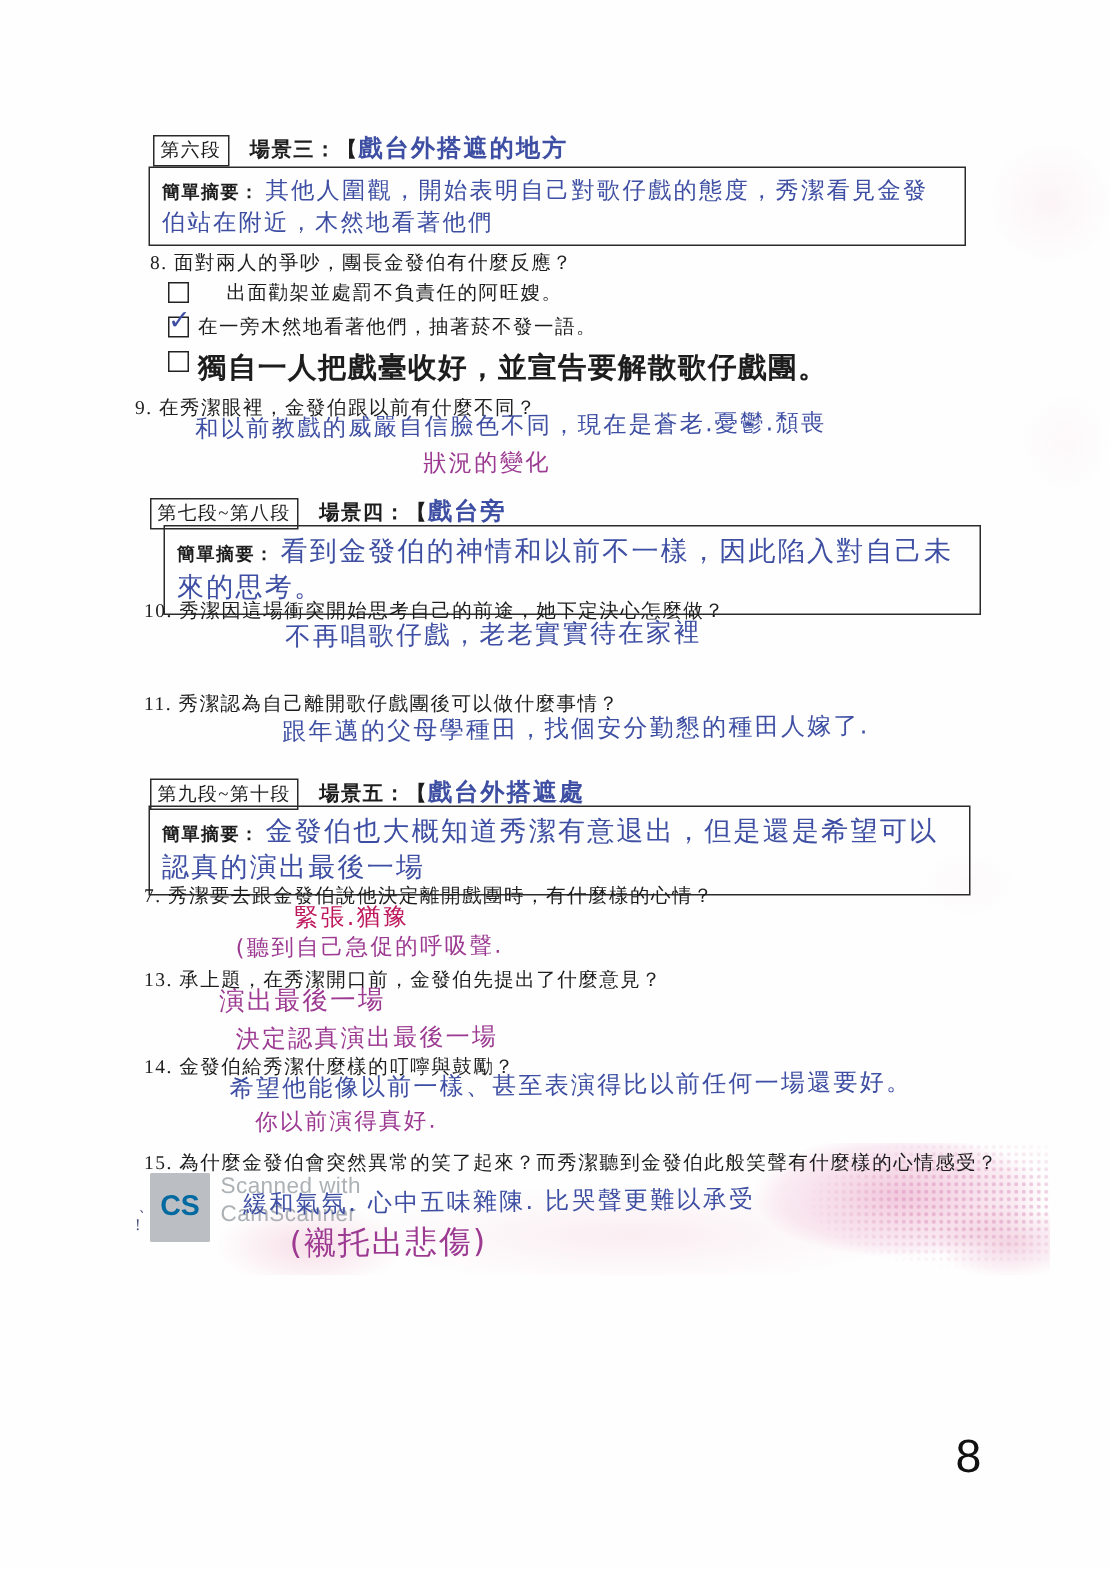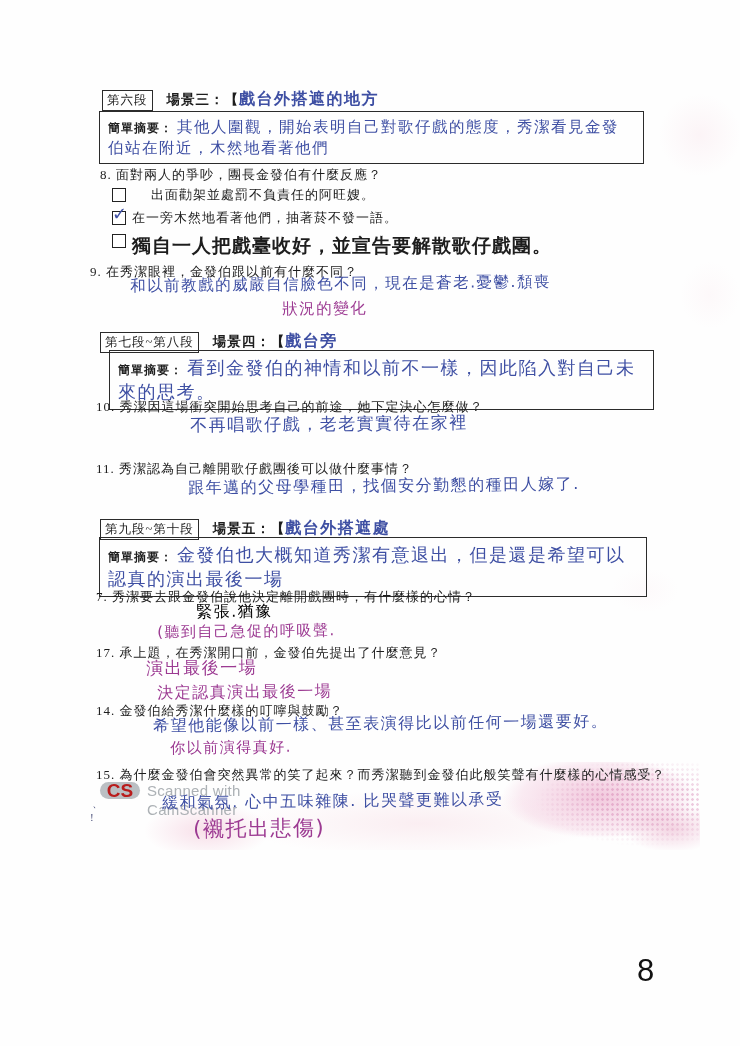--- a/index.html
+++ b/index.html
@@ -10,27 +10,27 @@
   .abs{position:absolute;}
   .printed{font-family:"Liberation Serif","DejaVu Serif",serif;color:#1d1d1d;letter-spacing:1px;font-size:13px;line-height:1.45;}
   .badge{border:1.2px solid #2b2b2b;padding:0 4px 1px 4px;font-size:12.5px;letter-spacing:1px;background:#fff;}
   .scene{font-weight:600;font-size:13.5px;letter-spacing:1px;}
   .hdr{display:flex;align-items:baseline;gap:14px;}
   .sumbox{border:1.3px solid #2b2b2b;background:transparent;padding:5px 8px 4px 8px;box-sizing:border-box;}
   .sumlabel{font-size:12px;letter-spacing:1px;font-weight:600;}
   .hand{font-family:"DejaVu Sans","Liberation Sans",sans-serif;letter-spacing:1.5px;line-height:1.35;}
   .blue{color:#3e4fa3;}
   .purple{color:#9c3a92;}
-  .darkpurple{color:#000000;}
+  .darkpurple{color:#be185d;}
   .rot{transform:rotate(-0.6deg);transform-origin:left top;}
   .optrow{display:flex;align-items:flex-start;gap:6px;font-size:13px;letter-spacing:1px;}
   .cbx{display:inline-block;width:12px;height:12px;border:1.4px solid #222;margin-top:2px;position:relative;flex:0 0 auto;background:#fff;}
   .tick{position:absolute;left:-1px;top:-9px;font-size:18px;font-weight:bold;color:#3e4fa3;font-family:"DejaVu Sans",sans-serif;}
-  .wm-badge{width:40px;height:17px;border-radius:16px;background:rgba(142,149,155,0.6);display:flex;align-items:center;justify-content:center;
-    color:#b91c1c;font-family:"Liberation Sans","DejaVu Sans",sans-serif;font-weight:bold;font-size:19px;letter-spacing:0;}
+  .wm-badge{width:40px;height:46px;border-radius:1px;background:rgba(142,149,155,0.6);display:flex;align-items:center;justify-content:center;
+    color:#0369a1;font-family:"Liberation Sans","DejaVu Sans",sans-serif;font-weight:bold;font-size:19px;letter-spacing:0;}
   .wm-text{font-family:"Liberation Sans","DejaVu Sans",sans-serif;color:rgba(158,163,168,0.85);font-size:15px;line-height:1.25;letter-spacing:0.3px;}
   .pagenum{font-family:"Liberation Sans","DejaVu Sans",sans-serif;font-size:31px;color:#111;}
   .blob{pointer-events:none;}
   .blob-band{
     background:
       radial-gradient(ellipse 130px 55px at 82% 40%, rgba(231,150,190,0.50), rgba(231,150,190,0.18) 60%, transparent 75%),
       radial-gradient(ellipse 90px 40px at 12% 78%, rgba(236,170,196,0.38), transparent 70%),
       radial-gradient(ellipse 240px 45px at 50% 70%, rgba(240,190,205,0.25), transparent 75%),
       radial-gradient(ellipse 70px 35px at 95% 75%, rgba(228,150,185,0.40), transparent 70%);
   }
@@ -109,21 +109,21 @@
 
   <div class="abs sumbox" style="left:99px;top:537px;width:548px;min-height:52px;">
     <span class="sumlabel printed">簡單摘要：</span>
     <span class="hand blue" style="font-size:18px;">金發伯也大概知道秀潔有意退出，但是還是希望可以認真的演出最後一場</span>
   </div>
 
   <div class="abs printed" style="left:96px;top:588px;">7. 秀潔要去跟金發伯說他決定離開戲團時，有什麼樣的心情？</div>
   <div class="abs hand darkpurple rot" style="left:196px;top:601px;font-size:16px;">緊張.猶豫</div>
   <div class="abs hand purple rot" style="left:157px;top:622px;font-size:15px;">(聽到自己急促的呼吸聲.</div>
 
-  <div class="abs printed" style="left:96px;top:644px;">17. 承上題，在秀潔開口前，金發伯先提出了什麼意見？</div>
+  <div class="abs printed" style="left:96px;top:644px;">13. 承上題，在秀潔開口前，金發伯先提出了什麼意見？</div>
   <div class="abs hand purple rot" style="left:146px;top:657px;font-size:17px;">演出最後一場</div>
   <div class="abs hand purple rot" style="left:157px;top:682px;font-size:16px;">決定認真演出最後一場</div>
 
   <div class="abs printed" style="left:96px;top:702px;">14. 金發伯給秀潔什麼樣的叮嚀與鼓勵？</div>
   <div class="abs hand blue rot" style="left:153px;top:715px;font-size:16px;">希望他能像以前一樣、甚至表演得比以前任何一場還要好。</div>
   <div class="abs hand purple rot" style="left:170px;top:738px;font-size:15px;">你以前演得真好.</div>
 
   <div class="abs printed" style="left:96px;top:766px;width:572px;">15. 為什麼金發伯會突然異常的笑了起來？而秀潔聽到金發伯此般笑聲有什麼樣的心情感受？</div>
 
   <div class="abs margin-mark" style="left:92px;top:796px;">、</div>

